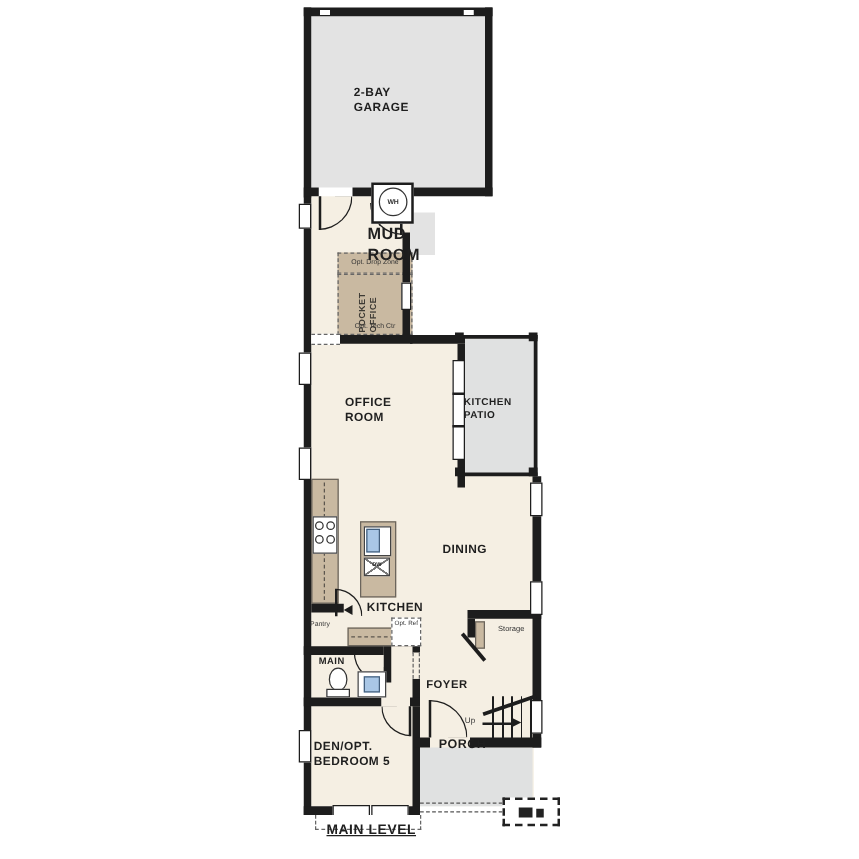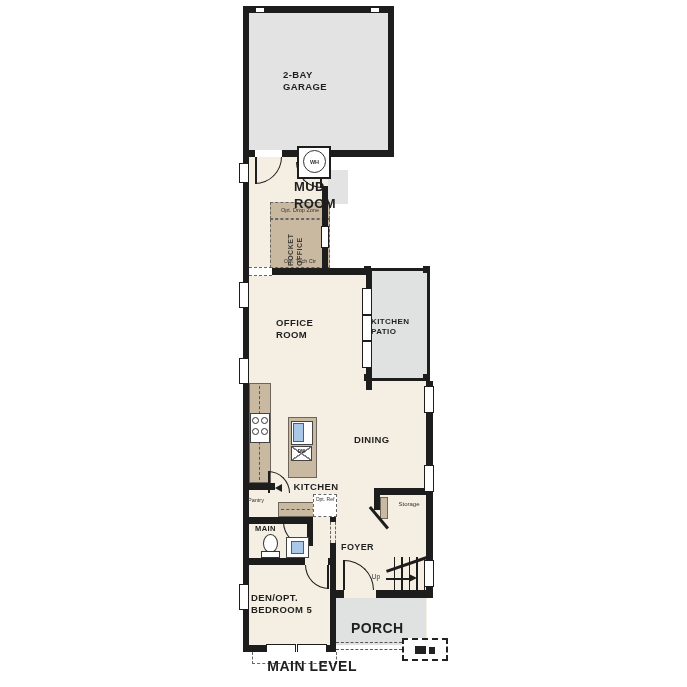--- a/index.html
+++ b/index.html
@@ -161,15 +161,15 @@
   <div class="lbl" style="left:354px;top:434px;width:60px;font-size:9.5px;">DINING</div>
   <div class="lbl" style="left:284px;top:481px;width:64px;font-size:9.5px;text-align:center;">KITCHEN</div>
   <div class="lbl-sm" style="left:242px;top:497px;width:28px;font-size:5.5px;">Pantry</div>
   <div class="dashedbox" style="left:313px;top:494px;width:24px;height:23px;background:#fff;"></div>
   <div class="lbl-sm" style="left:313px;top:497px;width:24px;font-size:5px;">Opt. Ref</div>
   <div class="lbl-sm" style="left:392px;top:501px;width:34px;font-size:6px;">Storage</div>
   <div class="lbl" style="left:341px;top:542px;width:48px;font-size:9px;">FOYER</div>
   <div class="lbl-sm" style="left:368px;top:573px;width:16px;font-size:6.5px;">Up</div>
   <div class="lbl" style="left:255px;top:524px;width:40px;font-size:7.5px;">MAIN</div>
   <div class="lbl" style="left:251px;top:592px;width:78px;font-size:9.5px;">DEN/OPT. BEDROOM 5</div>
-  <div class="lbl" style="left:351px;top:619px;width:62px;font-size:14px;">PORCH</div>
-  <div class="lbl" style="left:237px;top:657px;width:120px;font-size:14px;text-align:right;letter-spacing:.5px;">MAIN LEVEL</div>
+  <div class="lbl" style="left:351px;top:589px;width:62px;font-size:10px;">PORCH</div>
+  <div class="lbl" style="left:237px;top:657px;width:120px;font-size:11px;text-align:center;letter-spacing:.5px;text-decoration:underline;">MAIN LEVEL</div>
 </div>
 
 </body></html>

